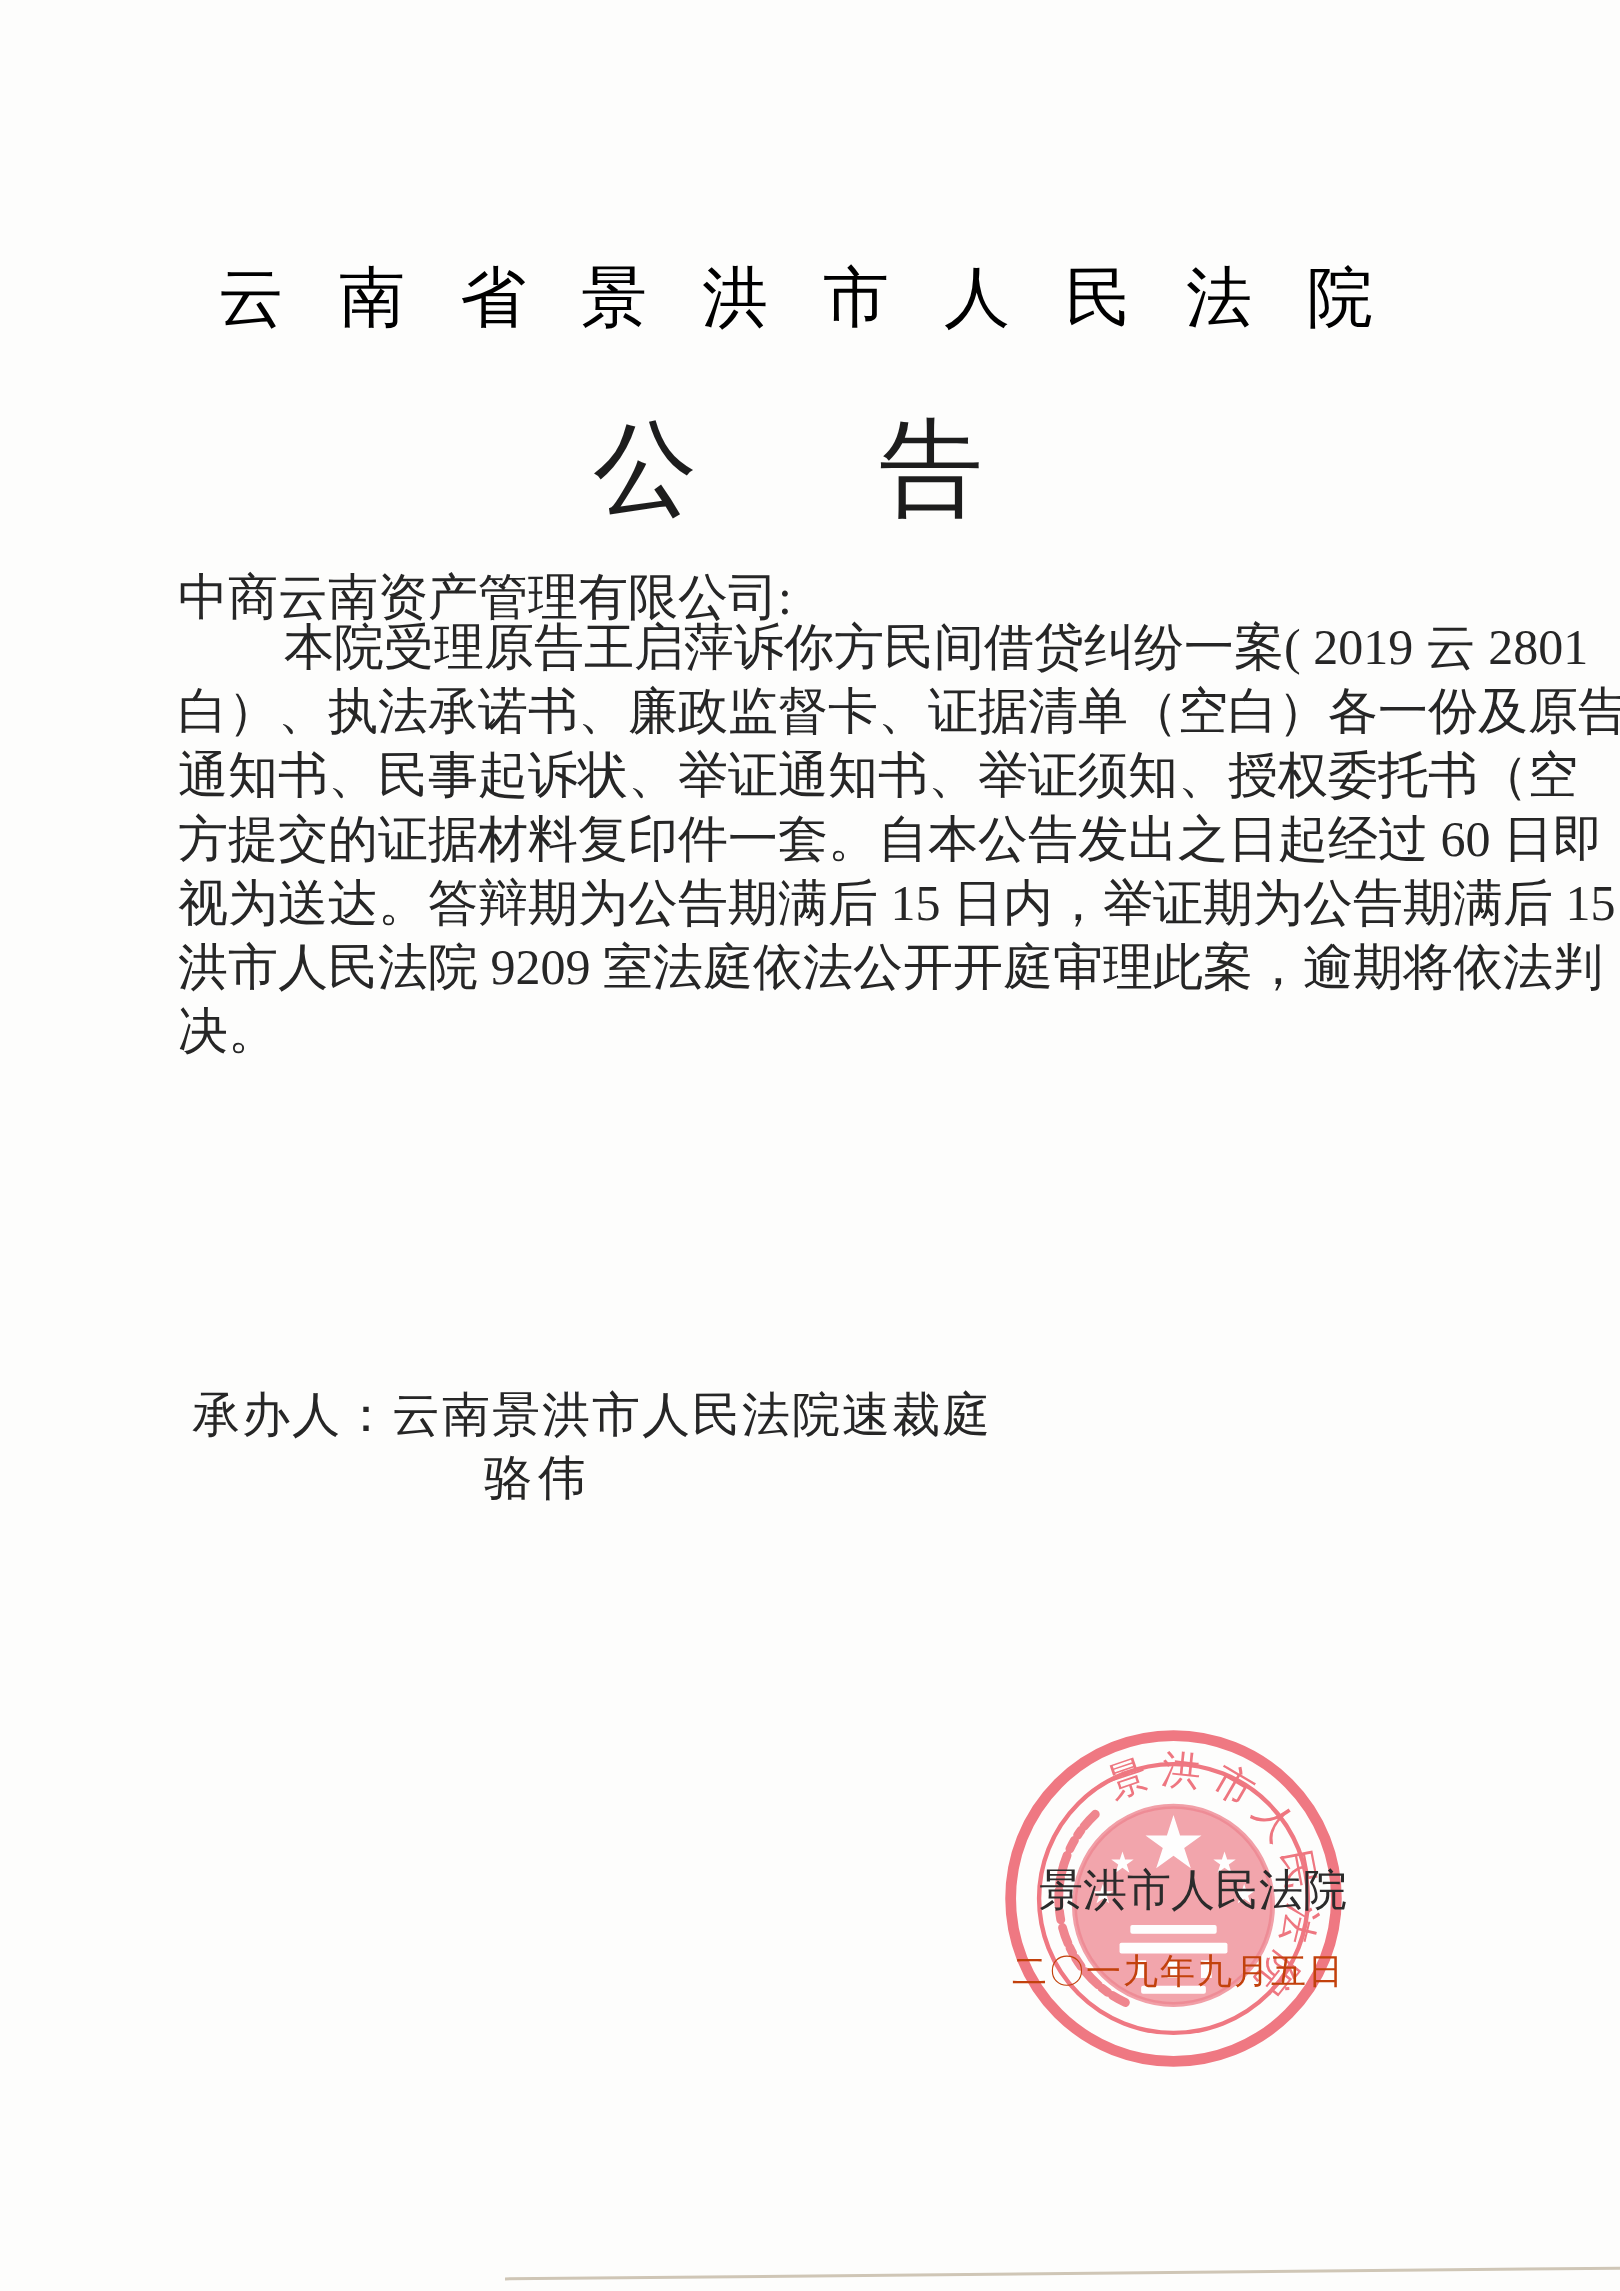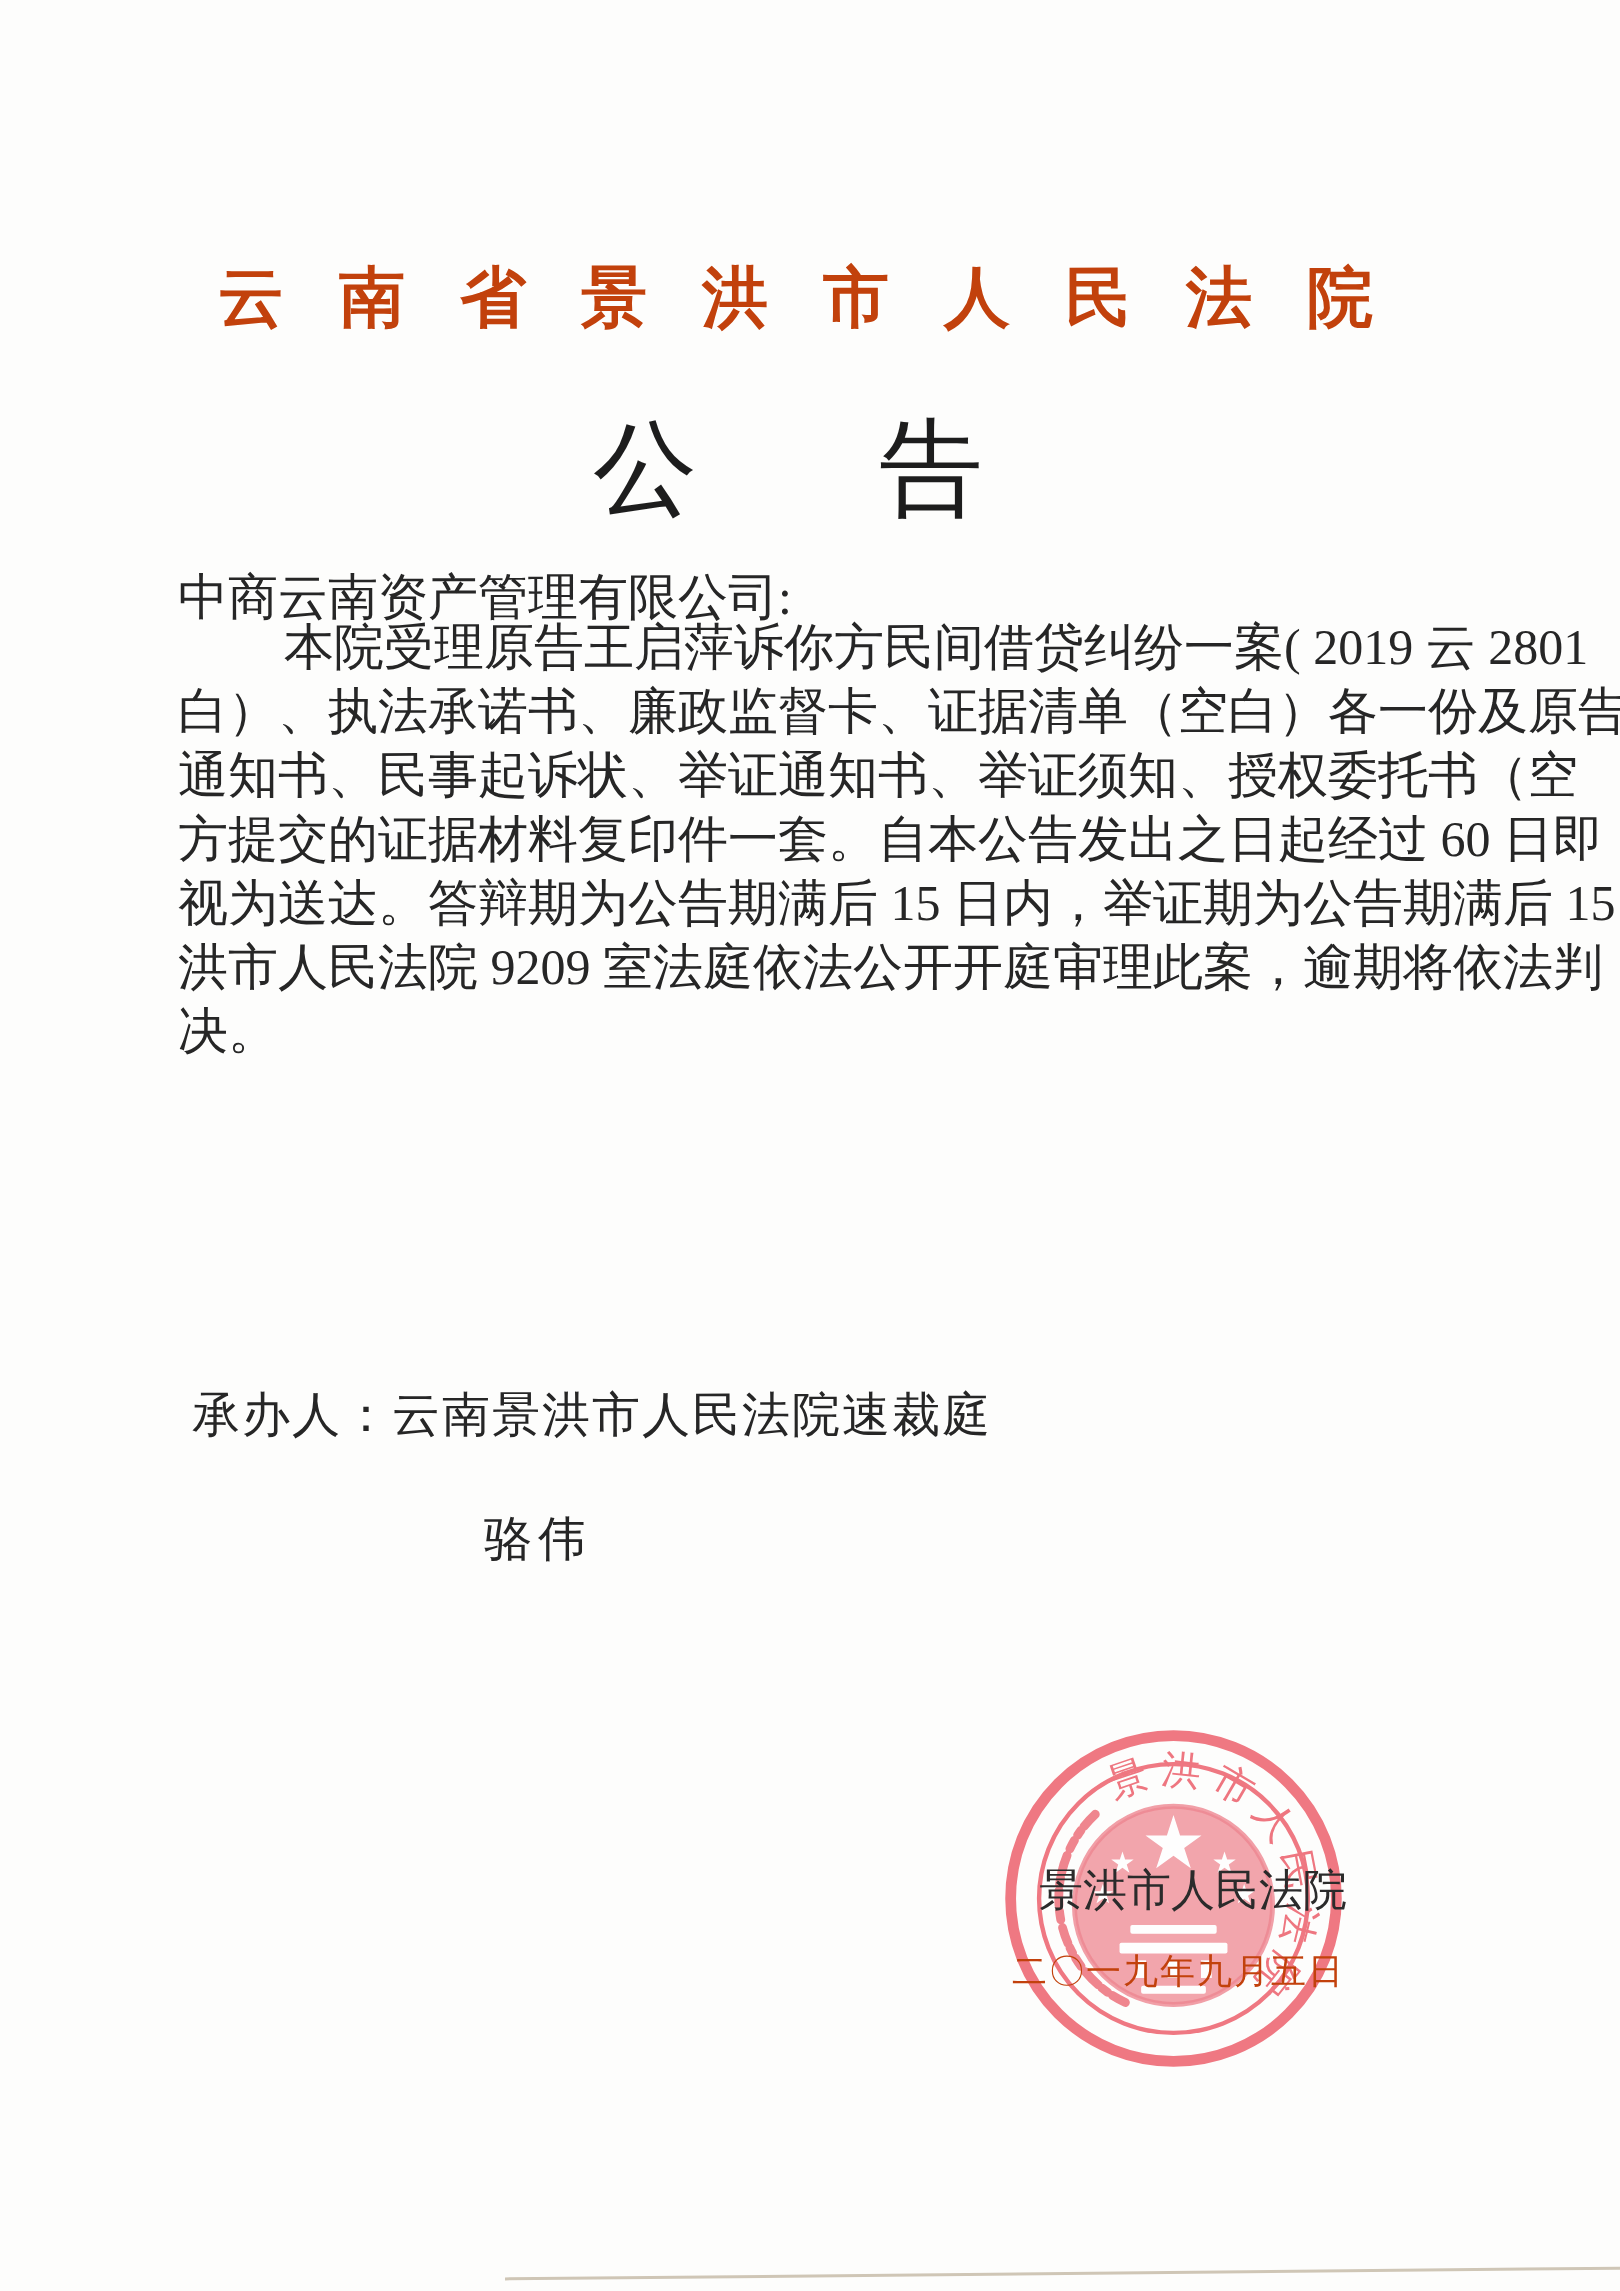--- a/index.html
+++ b/index.html
@@ -7,23 +7,23 @@
     position:relative;
     width:1620px;height:2292px;
     margin:0 auto;
     background:#fdfdfc;
     overflow:hidden;
     font-family:"Liberation Serif","DejaVu Serif",serif;
     color:#262626;
   }
   .court-title{
     position:absolute;left:218px;top:253px;
-    font-size:66px;font-weight:700;
+    font-size:66px;font-weight:400;
     letter-spacing:55px;white-space:nowrap;
-    color:#c2410c;
+    color:#000000;
     text-align:center;
   }
   .gonggao-title{
     position:absolute;left:593px;top:400px;
     font-size:104px;font-weight:500;
     letter-spacing:182px;white-space:nowrap;
     color:#1d1d1d;
   }
   .addressee{
     position:absolute;left:178px;top:568px;
@@ -38,21 +38,21 @@
     white-space:nowrap;
   }
   .body-line.indent{ padding-left:106px; }
   .body-line.last{ text-align-last:left; }
   .handler-line{
     position:absolute;left:192px;top:1386px;
     font-size:48px;line-height:57px;white-space:nowrap;
     letter-spacing:2px;
   }
   .handler-name{
-    position:absolute;left:484px;top:1510px;
+    position:absolute;left:484px;top:1449px;
     font-size:48px;line-height:57px;letter-spacing:5.9px;
   }
   .seal{
     position:absolute;left:992px;top:1717px;
     width:363px;height:363px;
     opacity:0.92;
   }
   .stamp-court{
     position:absolute;left:1039px;top:1866px;
     font-size:44px;line-height:49px;letter-spacing:0px;

